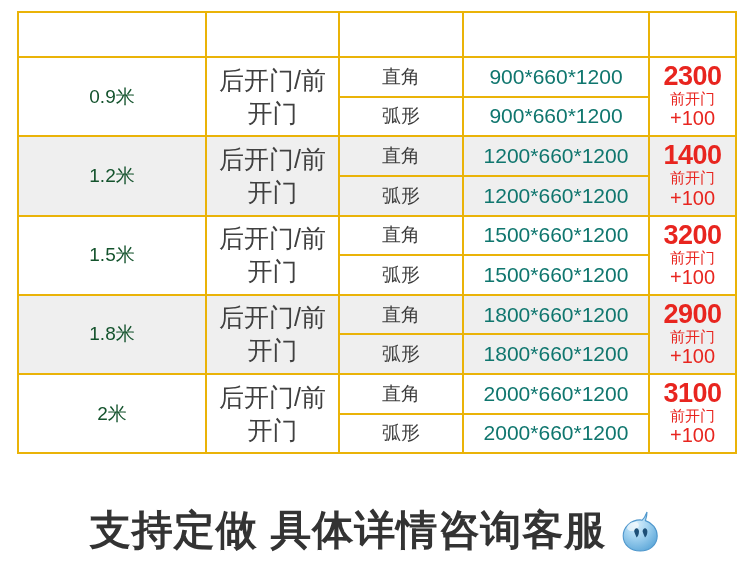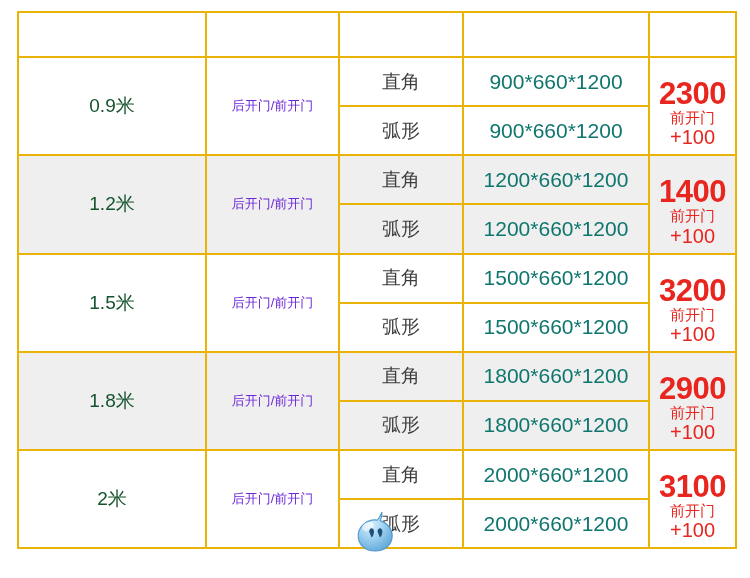--- a/index.html
+++ b/index.html
@@ -88,45 +88,44 @@
     position: relative;
     z-index: 2;
   }
 
   
   .c-style {
     font-size: 19px;
     color: #14532d;
   }
   .c-door {
-    font-size: 13px;
-    color: #6d28d9;
+    font-size: 25px;
+    color: #404040;
   }
   .c-shape {
     font-size: 19px;
     color: #3d3d3d;
     height: 39px;
   }
   .c-size {
     font-size: 21px;
     color: #0f766e;
     height: 39px;
   }
   .c-price {
     color: #e8251f;
     line-height: 1.05;
     padding: 2px 0 4px 0;
   }
   .price-num {
     display: block;
-    font-size: 31px;
+    font-size: 27px;
     font-weight: bold;
     letter-spacing: -0.5px;
     line-height: 1.0;
-    margin-top: 15px;
   }
   .price-note {
     display: block;
     font-size: 15px;
     line-height: 1.15;
   }
   .price-plus {
     display: block;
     font-size: 20px;
     line-height: 1.15;
@@ -261,20 +260,21 @@
           </tr>
           <tr class="row-plain">
             <td class="c-shape">弧形</td>
             <td class="c-size">2000*660*1200</td>
           </tr>
         </tbody>
     </table>
   </div>
 
   <div class="footer">
+    <div class="footer-text">支持定做 具体详情咨询客服</div>
     <svg class="drop-icon" viewBox="0 0 40 42">
       <defs>
         <radialGradient id="dropg" cx="38%" cy="30%" r="78%">
           <stop offset="0%" stop-color="#d8eefb"></stop>
           <stop offset="42%" stop-color="#a8d6f2"></stop>
           <stop offset="100%" stop-color="#5ba6d8"></stop>
         </radialGradient>
       </defs>
       <path d="M27 2 C25.5 6 24 8.5 22.2 10.2 C21.6 10 20.9 9.9 20.2 9.9 C10.7 9.9 3.2 17.1 3.2 26 C3.2 34.9 10.7 41 20.2 41 C29.7 41 37.2 34.9 37.2 26 C37.2 18.8 32.3 12.7 25.4 10.6 C26.3 8.2 27 5.3 27 2 Z" fill="url(#dropg)" stroke="#4f97cc" stroke-width="1.1"></path>
       <ellipse cx="13" cy="16.5" rx="6.2" ry="4.2" fill="#ffffff" opacity="0.55" transform="rotate(-22 13 16.5)"></ellipse>

